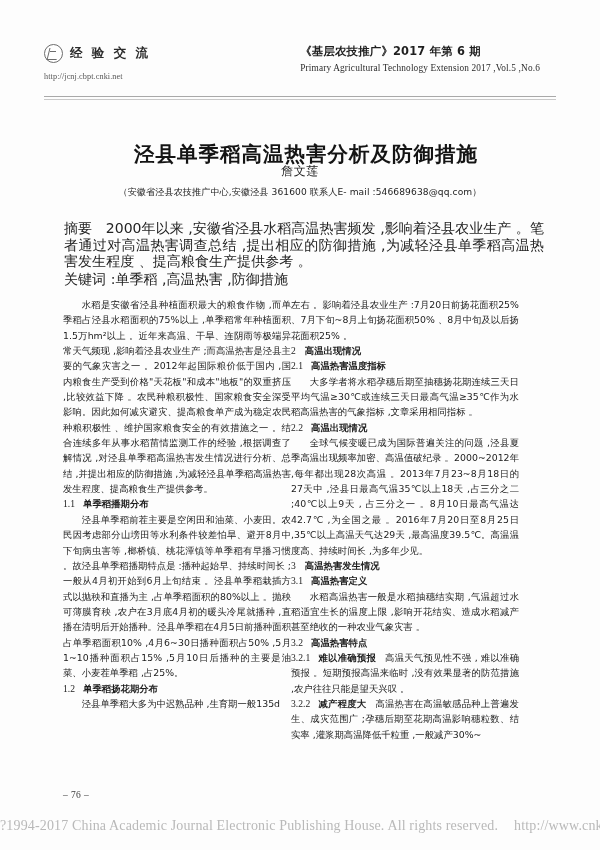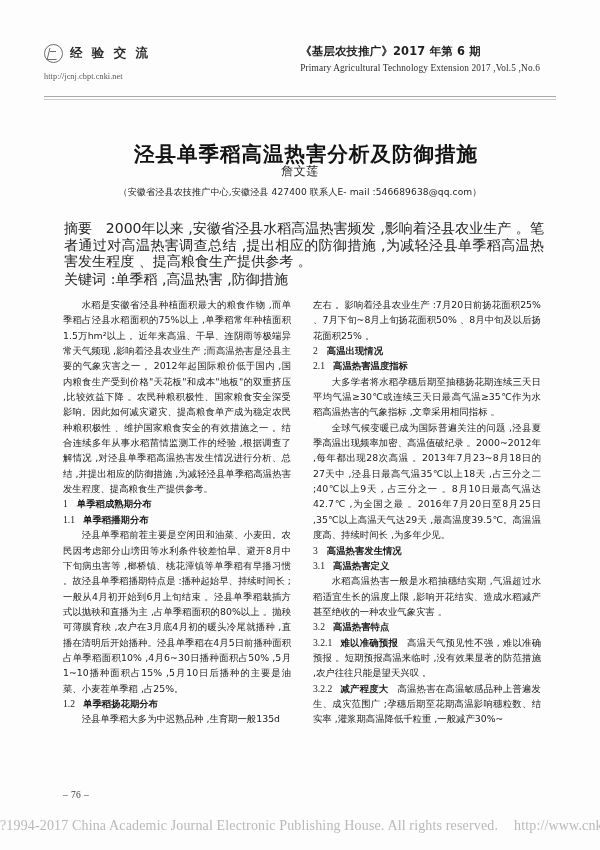--- a/index.html
+++ b/index.html
@@ -181,21 +181,20 @@
   }
 
   
   .cols {
     position: absolute;
     left: 63px;
     top: 297px;
     width: 478px;
     height: 472px;
     display: flex;
-    gap: 22px;
   }
   .col {
     width: 228px;
     font-family: "DejaVu Sans", "Liberation Sans", sans-serif;
     font-size: 9.35px;
     line-height: 15.35px;
     color: #1b1b1b;
     text-align: justify;
     text-justify: inter-ideograph;
     letter-spacing: 0.02px;
@@ -265,46 +264,46 @@
     <div class="runhead-right">
       <div class="journal-cn">《基层农技推广》2017 年第 6 期</div>
       <div class="journal-en">Primary Agricultural Technology Extension 2017 ,Vol.5 ,No.6</div>
     </div>
   </div>
   <div class="rule"></div>
   <div class="rule2"></div>
 
   <h1 class="title">泾县单季稻高温热害分析及防御措施</h1>
   <div class="author">詹文莲</div>
-  <div class="affil">（安徽省泾县农技推广中心,安徽泾县  427400 联系人E- mail :546689638@qq.com）</div>
+  <div class="affil">（安徽省泾县农技推广中心,安徽泾县  361600 联系人E- mail :546689638@qq.com）</div>
 
   <div class="abstract-box">
     <div>
       <span>摘要</span>
       <span>&nbsp;&nbsp;</span><span>2000年以来 ,安徽省泾县水稻高温热害频发 ,影响着泾县农业生产 。笔者通过对高温热害调查总结 ,提出相应的防御措施 ,为减轻泾县单季稻高温热害发生程度 、提高粮食生产提供参考 。</span>
     </div>
     <div class="kw">
       <span>关键词 :</span><span>单季稻 ,高温热害 ,防御措施</span>
     </div>
   </div>
 
   <div class="cols">
     <div class="col" id="left-col">
         <p class="p-indent">水稻是安徽省泾县种植面积最大的粮食作物 ,而单季稻占泾县水稻面积的75%以上 ,单季稻常年种植面积1.5万hm²以上 。近年来高温、干旱、连阴雨等极端异常天气频现 ,影响着泾县农业生产 ;而高温热害是泾县主要的气象灾害之一 。2012年起国际粮价低于国内 ,国内粮食生产受到价格"天花板"和成本"地板"的双重挤压 ,比较效益下降 。农民种粮积极性、国家粮食安全深受影响。因此如何减灾避灾、提高粮食单产成为稳定农民种粮积极性 、维护国家粮食安全的有效措施之一 。结合连续多年从事水稻苗情监测工作的经验 ,根据调查了解情况 ,对泾县单季稻高温热害发生情况进行分析、总结 ,并提出相应的防御措施 ,为减轻泾县单季稻高温热害发生程度、提高粮食生产提供参考。</p>
-        <p class="heading-1"><span class="num">1</span><span style="font-weight: bold;">单季稻成熟期分布</span></p>
         <p class="heading-2"><span class="num">1.1</span><span style="font-weight: bold;">单季稻播期分布</span></p>
         <p class="p-indent">泾县单季稻前茬主要是空闲田和油菜、小麦田。农民因考虑部分山塝田等水利条件较差怕旱、避开8月中下旬病虫害等 ,榔桥镇、桃花潭镇等单季稻有早播习惯 。故泾县单季稻播期特点是 :播种起始早、持续时间长 ;一般从4月初开始到6月上旬结束 。泾县单季稻栽插方式以抛秧和直播为主 ,占单季稻面积的80%以上 。抛秧可薄膜育秧 ,农户在3月底4月初的暖头冷尾就播种 ,直播在清明后开始播种。泾县单季稻在4月5日前播种面积占单季稻面积10% ,4月6~30日播种面积占50% ,5月1~10播种面积占15% ,5月10日后播种的主要是油菜、小麦茬单季稻 ,占25%。</p>
         <p class="heading-2"><span class="num">1.2</span><span style="font-weight: bold;">单季稻扬花期分布</span></p>
         <p class="p-indent">泾县单季稻大多为中迟熟品种 ,生育期一般135d</p>
       </div>
     <div class="col" id="right-col">
         <p class="">左右 。影响着泾县农业生产 :7月20日前扬花面积25% 、7月下旬~8月上旬扬花面积50% 、8月中旬及以后扬花面积25% 。</p>
         <p class="heading-1"><span class="num">2</span><span style="font-weight: bold;">高温出现情况</span></p>
         <p class="heading-2"><span class="num">2.1</span><span style="font-weight: bold;">高温热害温度指标</span></p>
         <p class="p-indent">大多学者将水稻孕穗后期至抽穗扬花期连续三天日平均气温≥30℃或连续三天日最高气温≥35℃作为水稻高温热害的气象指标 ,文章采用相同指标 。</p>
+        <p class="heading-2"><span class="num">2.2</span><span style="font-weight: bold;">高温出现情况</span></p>
         <p class="p-indent">全球气候变暖已成为国际普遍关注的问题 ,泾县夏季高温出现频率加密、高温值破纪录 。2000~2012年 ,每年都出现28次高温 。2013年7月23~8月18日的27天中 ,泾县日最高气温35℃以上18天 ,占三分之二 ;40℃以上9天 , 占三分之一 。8月10日最高气温达42.7℃ ,为全国之最 。2016年7月20日至8月25日 ,35℃以上高温天气达29天 ,最高温度39.5℃。高温温度高、持续时间长 ,为多年少见。</p>
         <p class="heading-1"><span class="num">3</span><span style="font-weight: bold;">高温热害发生情况</span></p>
         <p class="heading-2"><span class="num">3.1</span><span style="font-weight: bold;">高温热害定义</span></p>
         <p class="p-indent">水稻高温热害一般是水稻抽穗结实期 ,气温超过水稻适宜生长的温度上限 ,影响开花结实、造成水稻减产甚至绝收的一种农业气象灾害 。</p>
         <p class="heading-2"><span class="num">3.2</span><span style="font-weight: bold;">高温热害特点</span></p>
         <p class="heading-3"><span class="num">3.2.1</span><span class="lead">难以准确预报</span><span style="font-weight: normal;">高温天气预见性不强 , 难以准确预报 。短期预报高温来临时 ,没有效果显著的防范措施 ,农户往往只能是望天兴叹 。</span></p>
         <p class="heading-3"><span class="num">3.2.2</span><span class="lead">减产程度大</span><span style="font-weight: normal;">高温热害在高温敏感品种上普遍发生、成灾范围广 ;孕穗后期至花期高温影响穗粒数、结实率 ,灌浆期高温降低千粒重 ,一般减产30%~</span></p>
       </div>
   </div>
 

